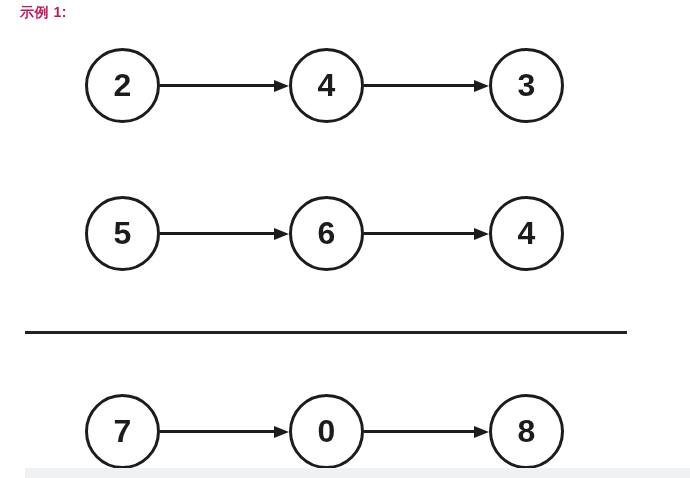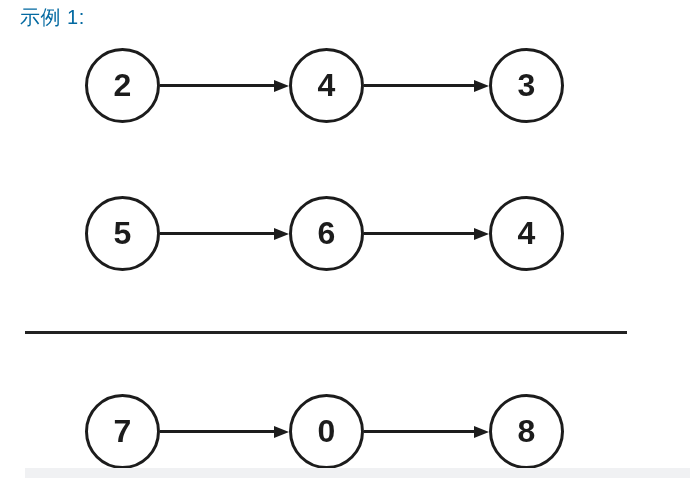--- a/index.html
+++ b/index.html
@@ -12,23 +12,23 @@
     width: 690px;
     height: 478px;
     background: #ffffff;
     overflow: hidden;
     font-family: "Liberation Sans", sans-serif;
   }
   .example-label {
     position: absolute;
     left: 20px;
     top: 4px;
-    font-size: 20px;
-    font-weight: normal;
-    color: #0369a1;
+    font-size: 14px;
+    font-weight: bold;
+    color: #be185d;
     letter-spacing: 0.5px;
   }
   .node {
     position: absolute;
     width: 75px;
     height: 75px;
     box-sizing: border-box;
     border: 3px solid #1c1c1c;
     border-radius: 50%;
     background: #ffffff;

